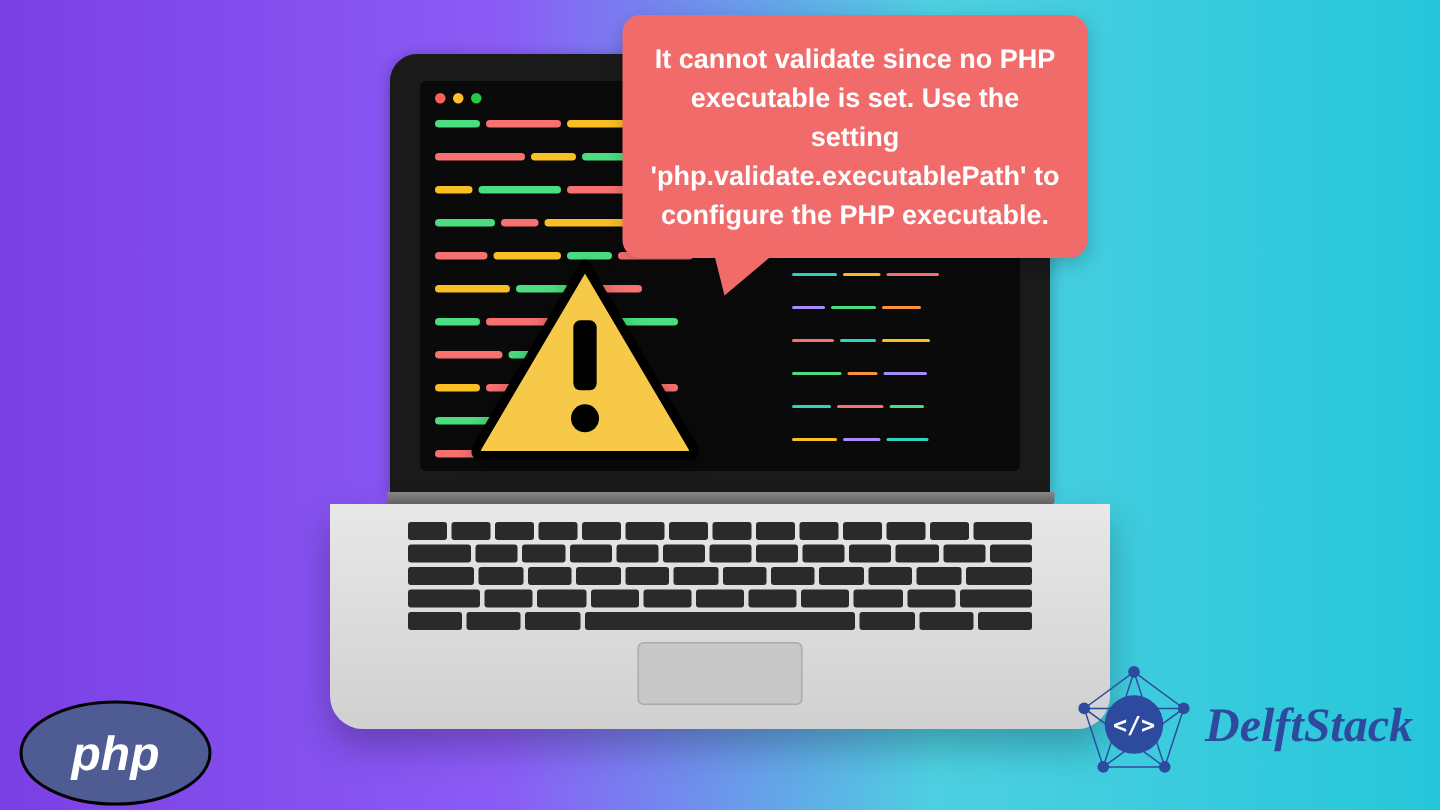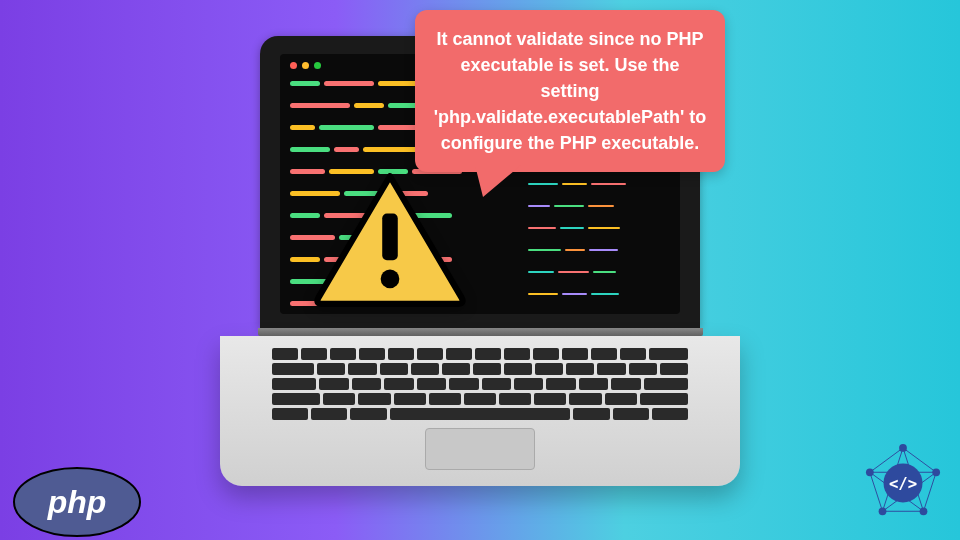--- a/index.html
+++ b/index.html
@@ -317,13 +317,14 @@
         <circle cx="0" cy="-36" r="4" fill="#2e4a9e"></circle>
         <circle cx="34" cy="-11" r="4" fill="#2e4a9e"></circle>
         <circle cx="21" cy="29" r="4" fill="#2e4a9e"></circle>
         <circle cx="-21" cy="29" r="4" fill="#2e4a9e"></circle>
         <circle cx="-34" cy="-11" r="4" fill="#2e4a9e"></circle>
         <circle r="20" fill="#2e4a9e"></circle>
         <text x="0" y="6" text-anchor="middle" font-family="monospace" font-size="16" font-weight="bold" fill="#fff">&lt;/&gt;</text>
       </g>
     </svg>
   </div>
+  <div class="ds-text">DelftStack</div>
 </div>
 
 </body></html>

